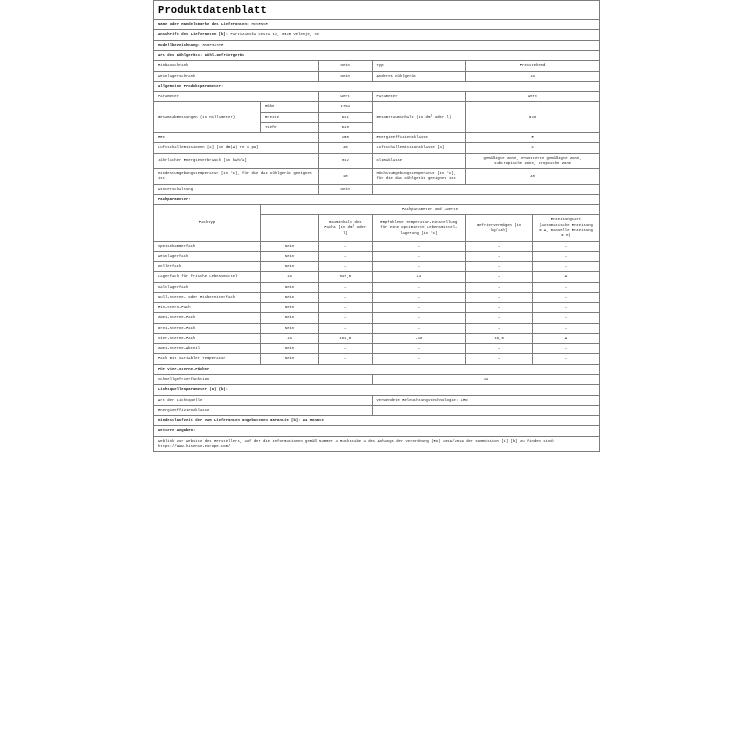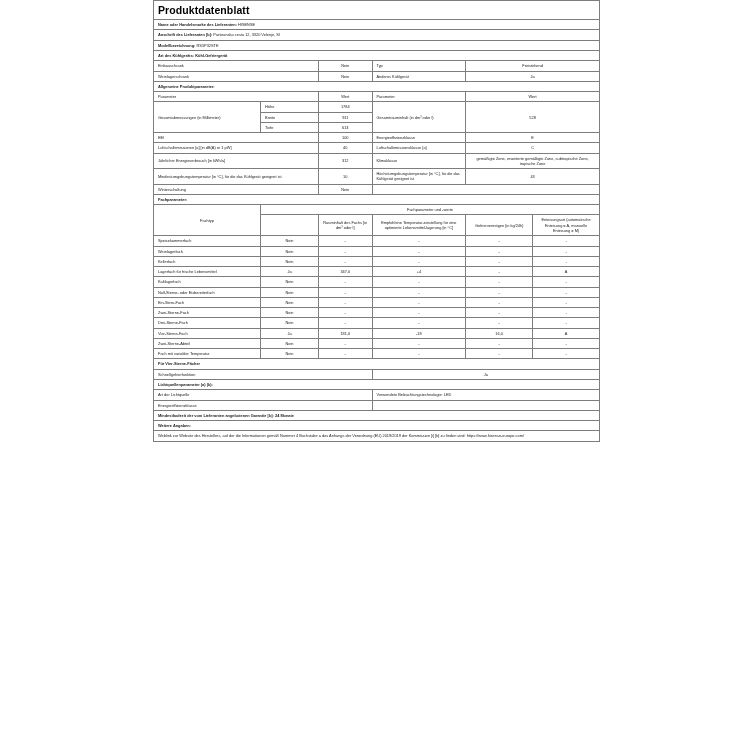--- a/index.html
+++ b/index.html
@@ -19,20 +19,21 @@
     left: 153px;
     top: 0px;
     width: 447px;
     height: 736px;
     box-sizing: border-box;
   }
   table.fiche {
     border-collapse: collapse;
     width: 100%;
     table-layout: fixed;
+    font-family: Liberation Mono, monospace;
   }
   table.fiche td {
     border: 0.6px solid #7d7d7d;
     padding: 2px 4px;
     font-size: 3.9px;
     line-height: 1.35;
     vertical-align: middle;
     word-wrap: break-word;
   }
   .title-cell {

